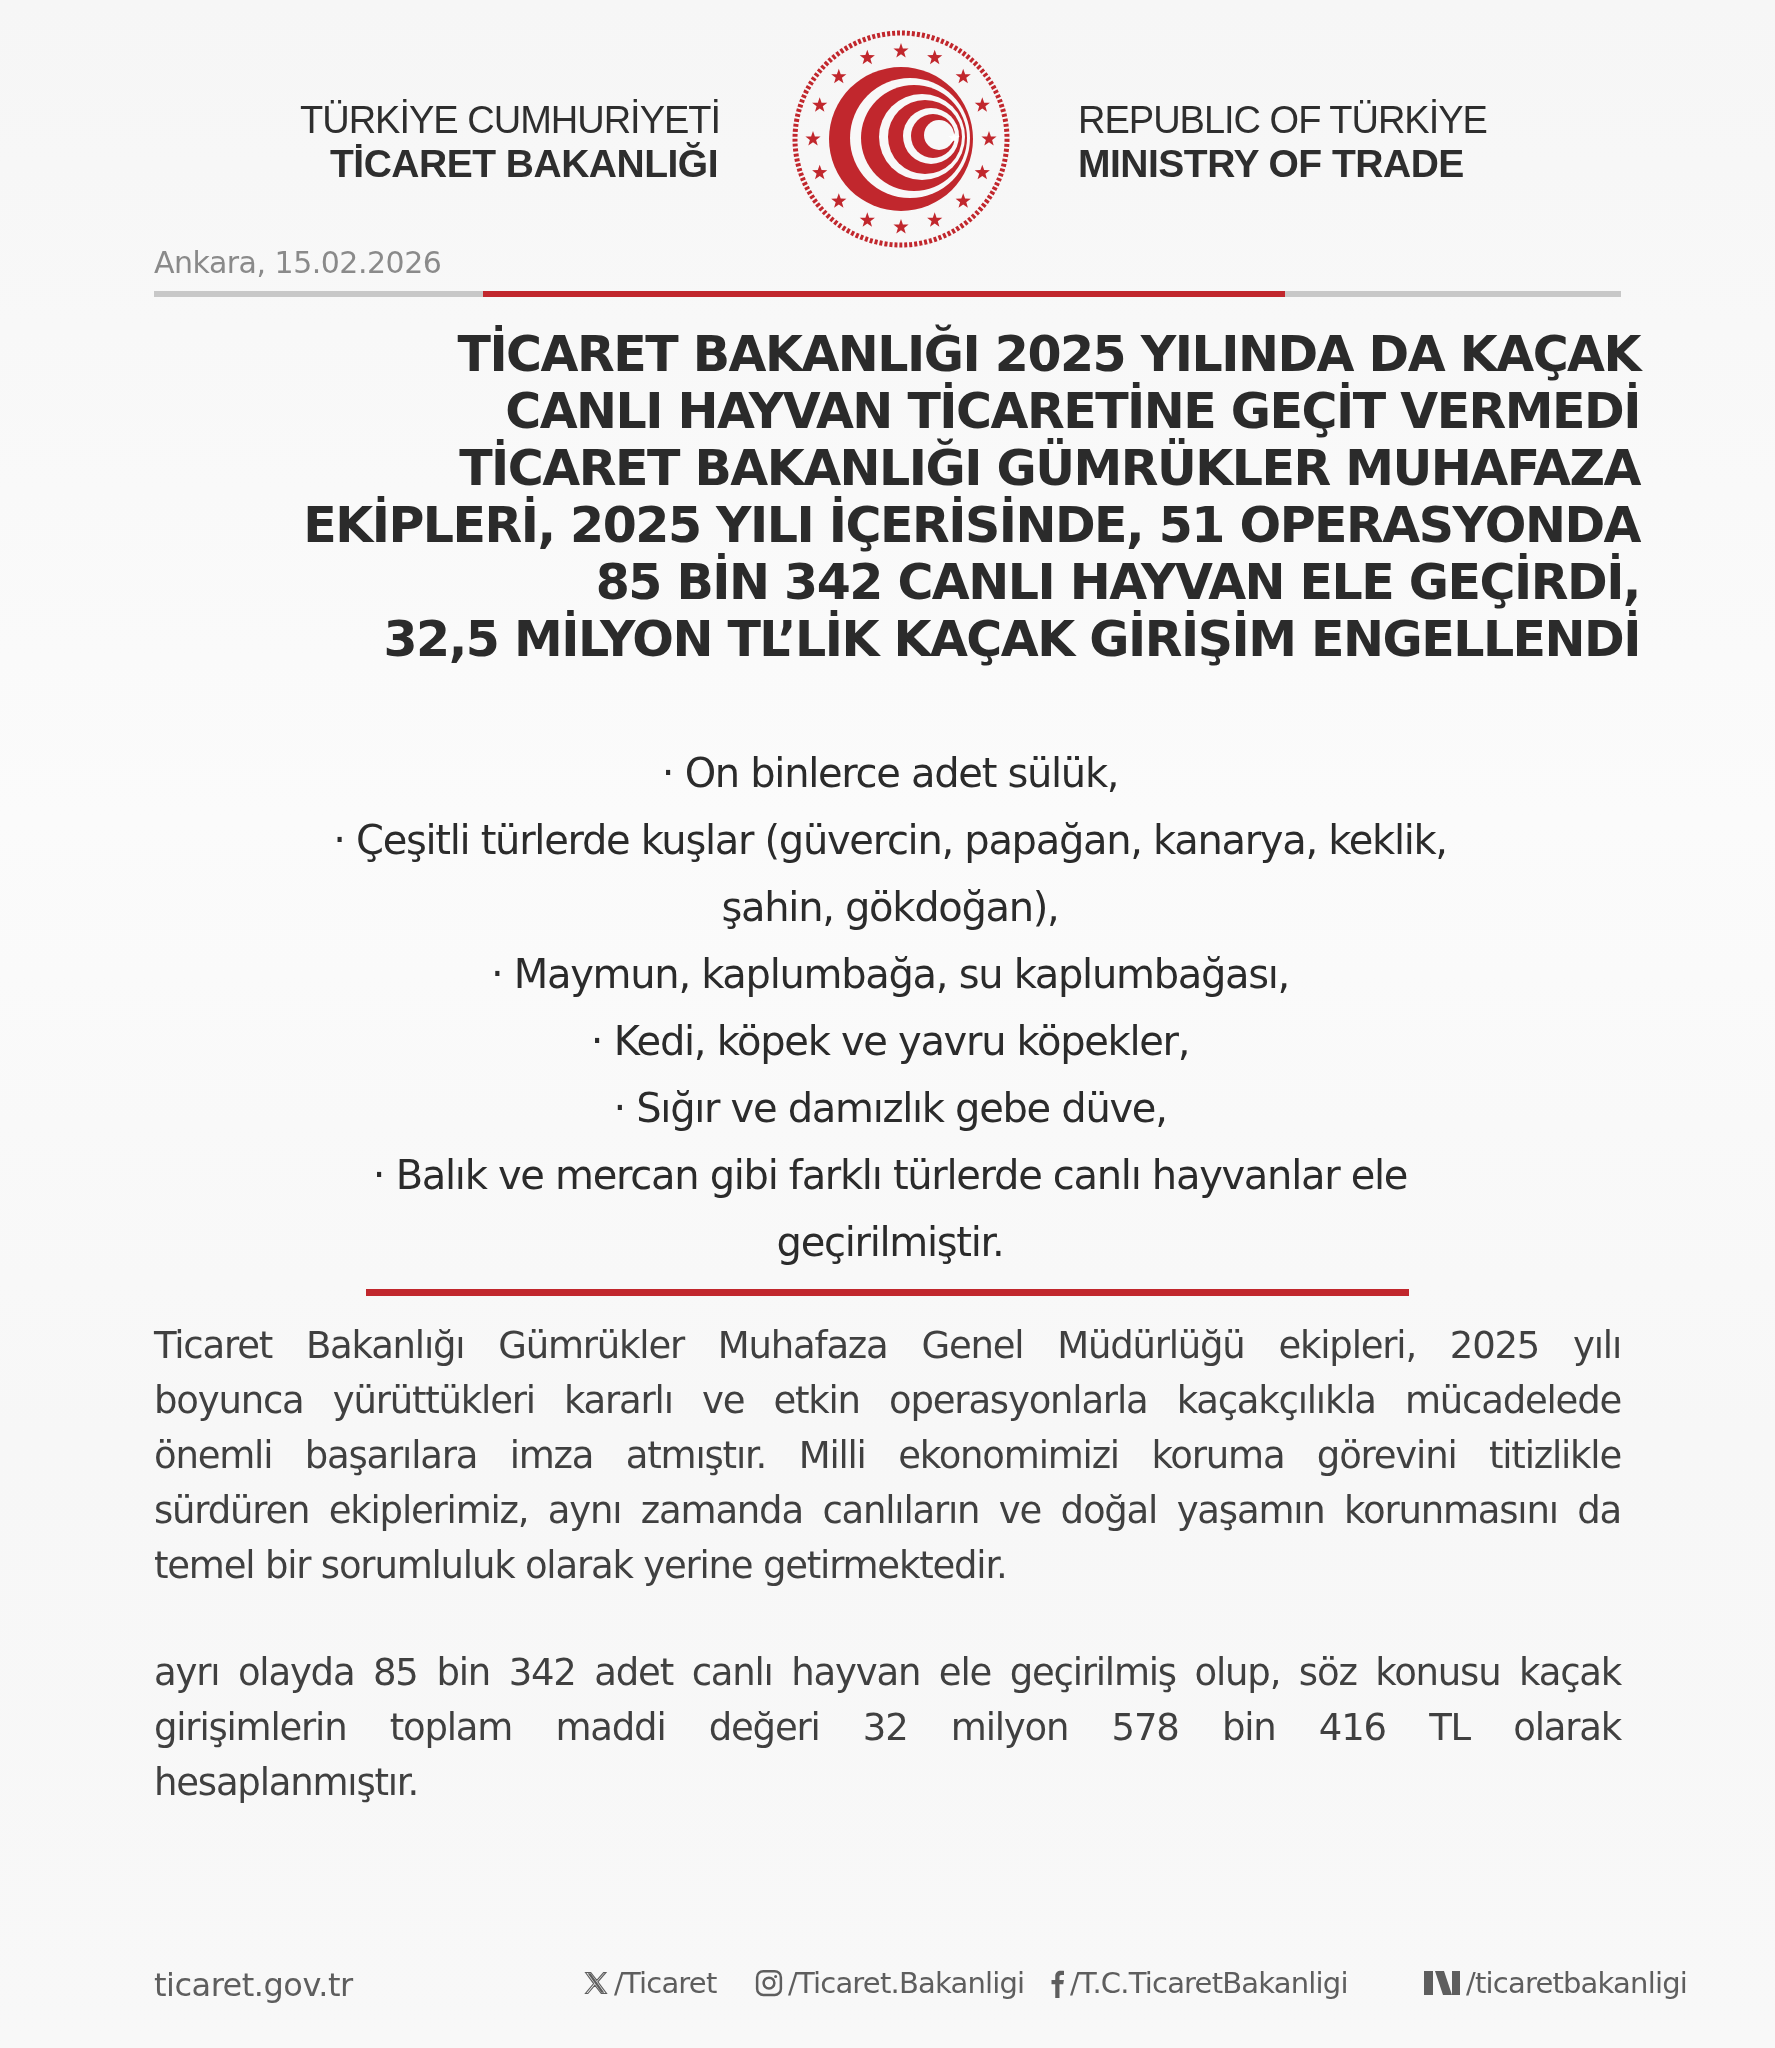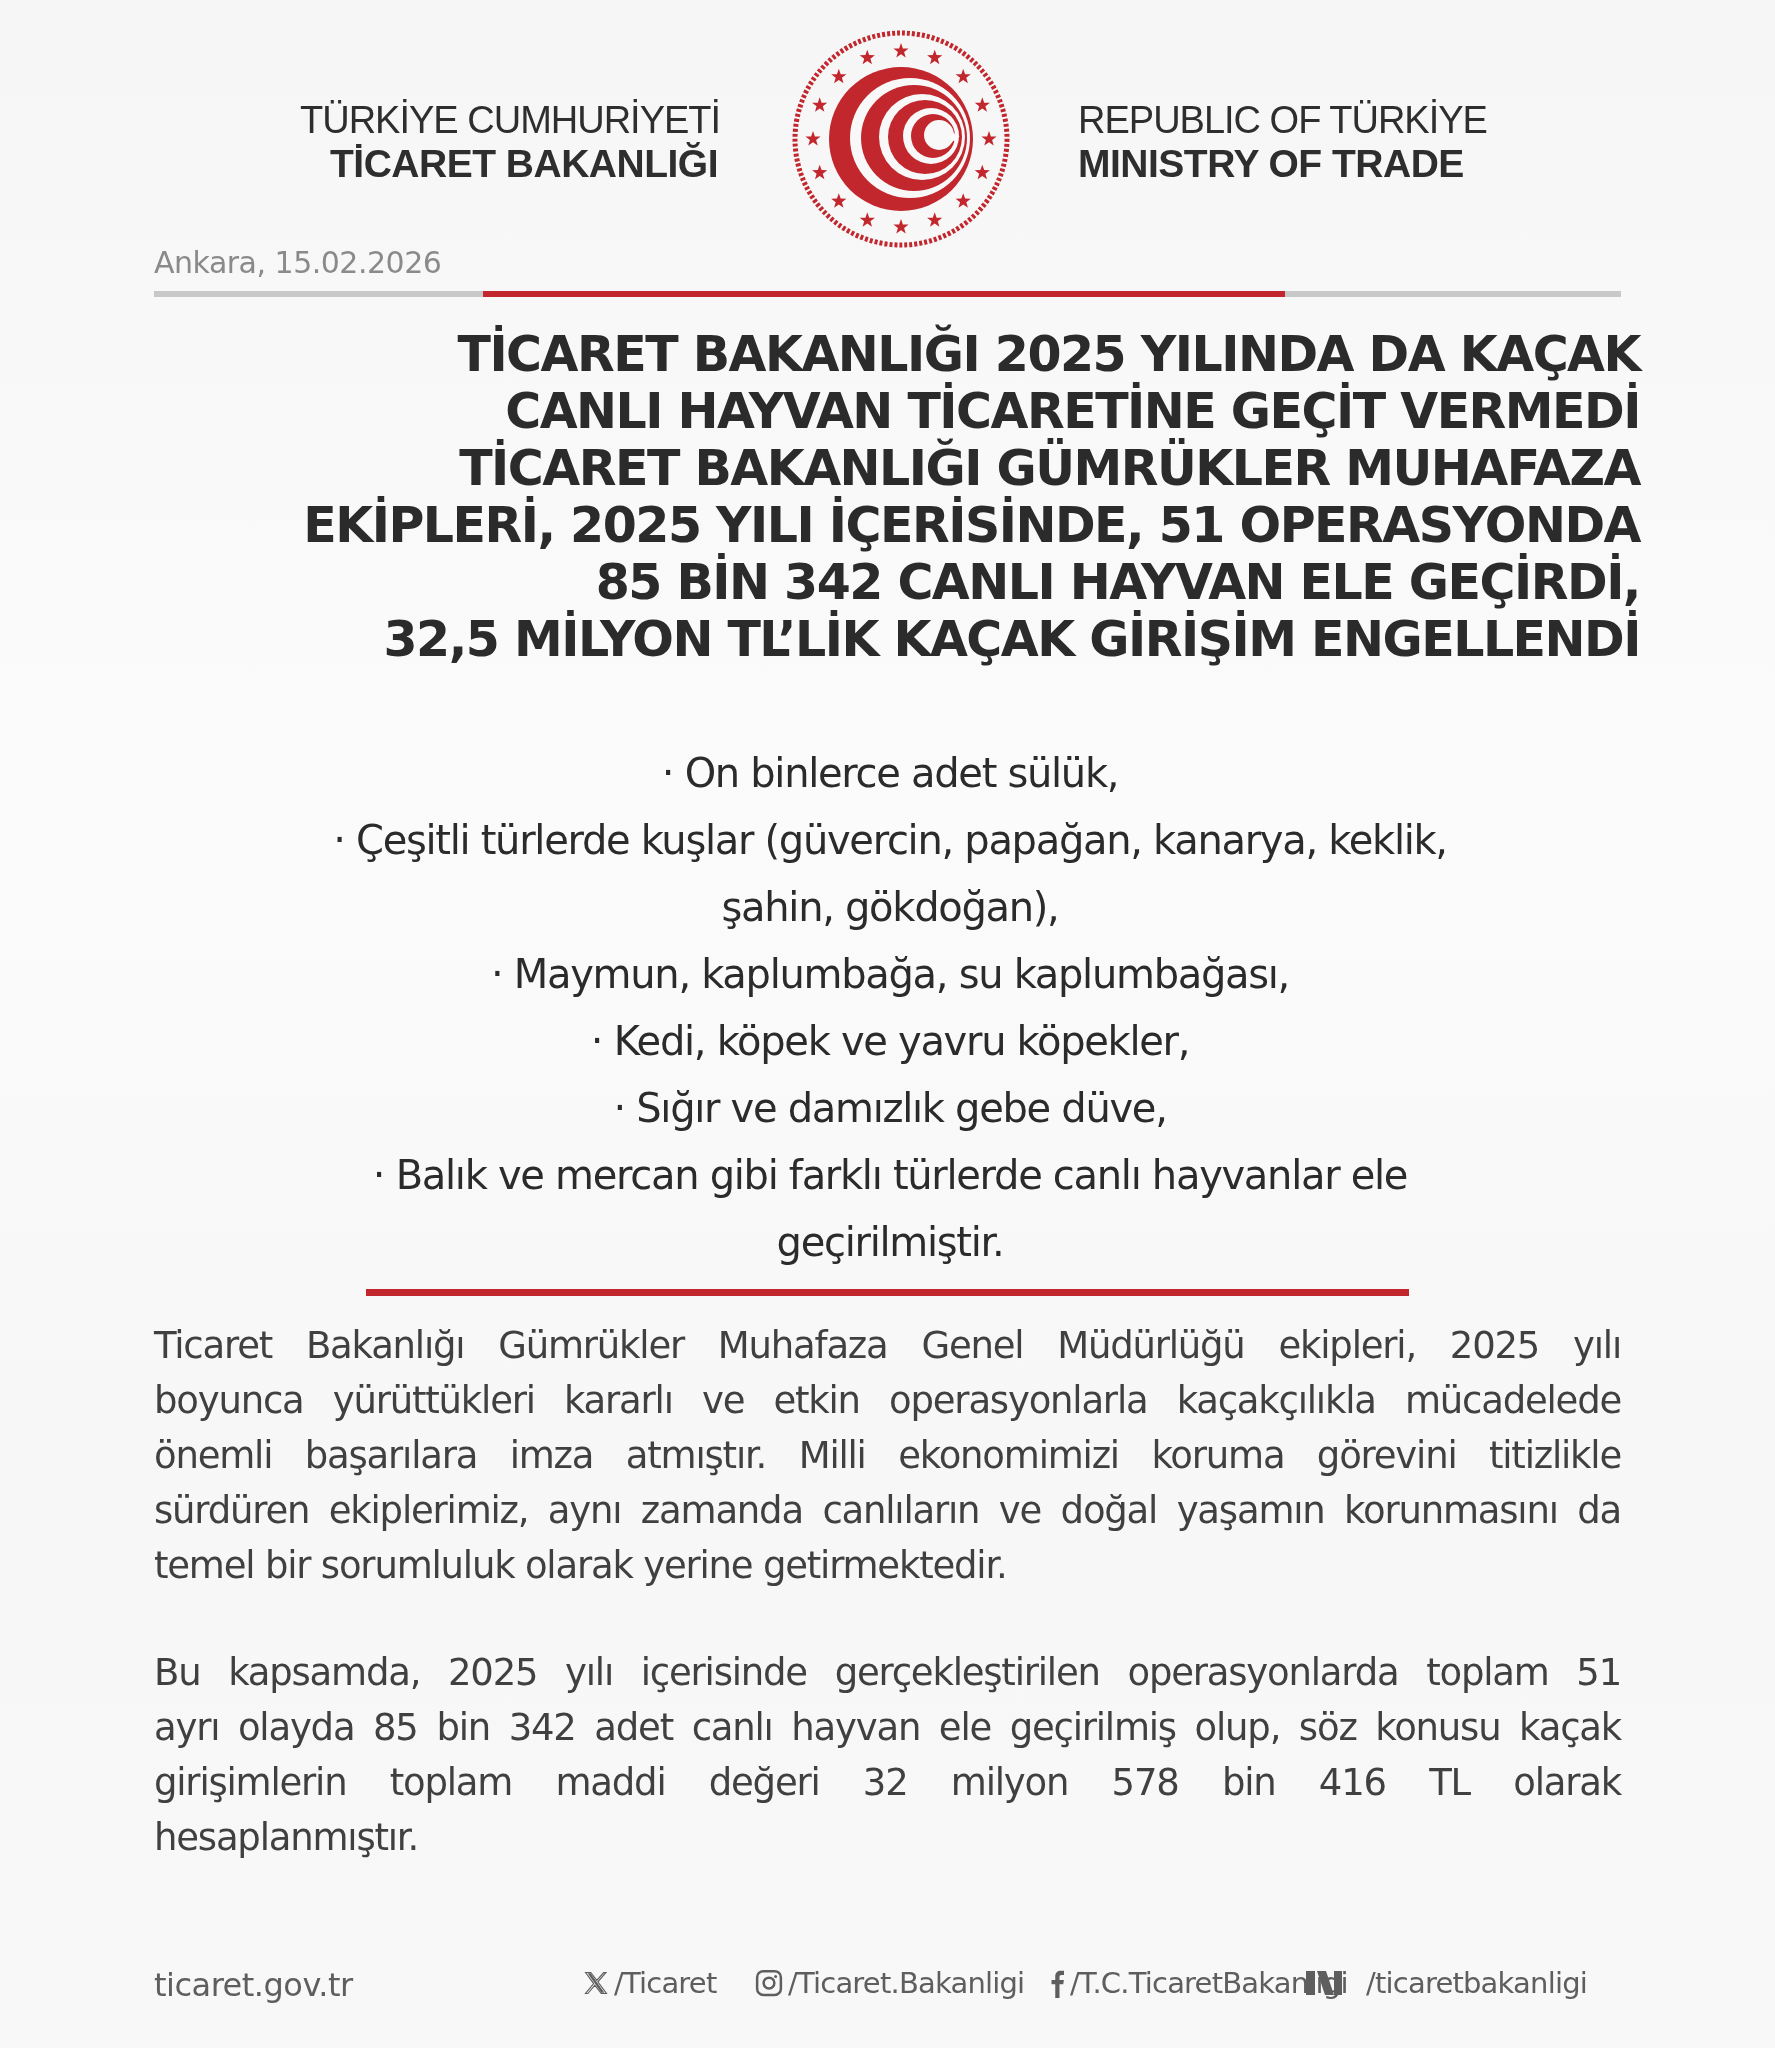--- a/index.html
+++ b/index.html
@@ -42,21 +42,21 @@
   .body-line { display: block; text-align: justify; text-align-last: justify; white-space: nowrap; }
   .body-line.last { text-align-last: left; }
 
   
   .footer-site { left: 154px; top: 1966px; font-size: 32px; color: #5e5e5e; font-family: "DejaVu Sans", sans-serif; letter-spacing: -0.5px; }
   .social { top: 1966px; display: flex; align-items: center; font-size: 29px; color: #5e5e5e; font-family: "DejaVu Sans", sans-serif; letter-spacing: -0.8px; }
   .social svg { margin-right: 4px; }
   .soc-x { left: 582px; }
   .soc-ig { left: 754px; }
   .soc-fb { left: 1048px; }
-  .soc-ns { left: 1306px; gap: 18px; }
+  .soc-ns { left: 1424px; }
 </style>
 </head>
 <body>
 
 <div class="abs hdr-left">
   <div class="hdr-l1">TÜRKİYE CUMHURİYETİ</div>
   <div class="hdr-l2">TİCARET BAKANLIĞI</div>
 </div>
 
 <div class="abs logo">
@@ -131,21 +131,20 @@
 
 <div class="abs body-text para1">
   <span class="body-line">Ticaret Bakanlığı Gümrükler Muhafaza Genel Müdürlüğü ekipleri, 2025 yılı</span>
   <span class="body-line">boyunca yürüttükleri kararlı ve etkin operasyonlarla kaçakçılıkla mücadelede</span>
   <span class="body-line">önemli başarılara imza atmıştır. Milli ekonomimizi koruma görevini titizlikle</span>
   <span class="body-line">sürdüren ekiplerimiz, aynı zamanda canlıların ve doğal yaşamın korunmasını da</span>
   <span class="body-line last">temel bir sorumluluk olarak yerine getirmektedir.</span>
 </div>
 
 <div class="abs body-text para2">
-  <span class="body-line">Bu kapsamda, 2025 yılı içerisinde gerçekleştirilen operasyonlarda toplam 51</span>
   <span class="body-line">ayrı olayda 85 bin 342 adet canlı hayvan ele geçirilmiş olup, söz konusu kaçak</span>
   <span class="body-line">girişimlerin toplam maddi değeri 32 milyon 578 bin 416 TL olarak</span>
   <span class="body-line last">hesaplanmıştır.</span>
 </div>
 
 <div class="abs footer-site">ticaret.gov.tr</div>
 
 <div class="abs social soc-x">
   <svg width="28" height="28" viewBox="0 0 24 24">
     <path d="M3 3 L10 12.5 L3 21 H5 L11 13.8 L16.5 21 H21 L13.6 11 L20.5 3 H18.5 L12.7 9.8 L7.5 3 Z M5.8 4.2 H7 L18.2 19.8 H17 Z" fill="none" stroke="#5e5e5e" stroke-width="1"></path>

